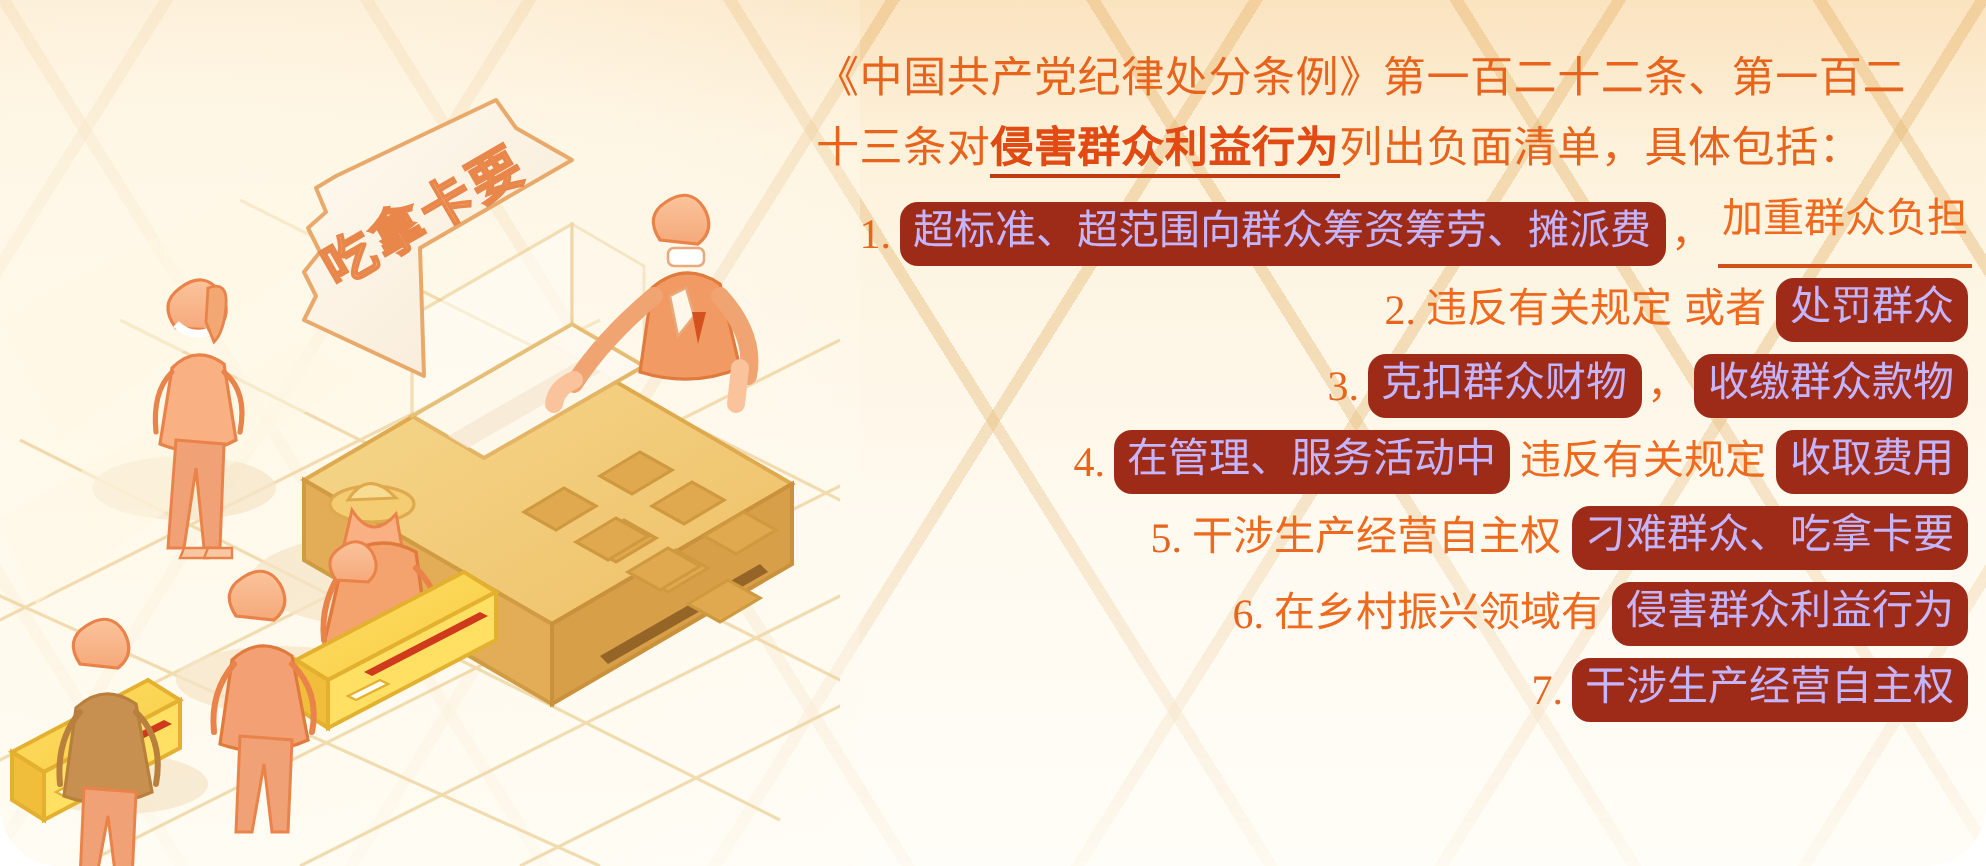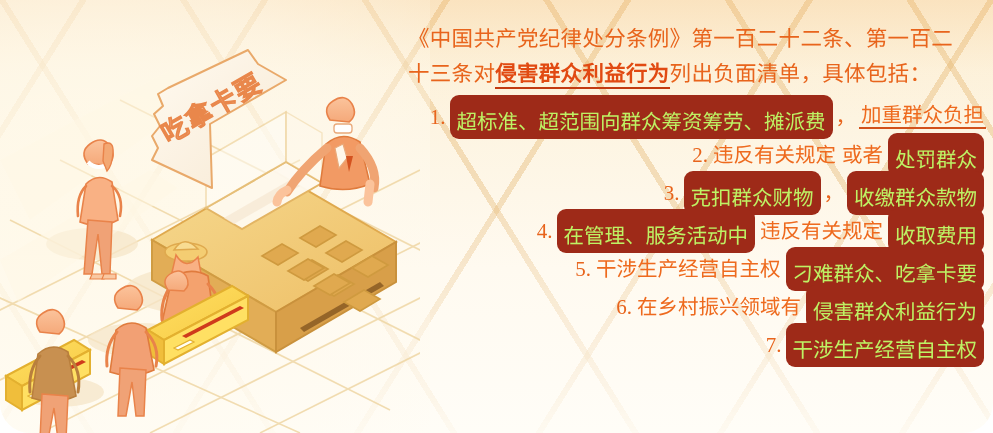--- a/index.html
+++ b/index.html
@@ -69,29 +69,29 @@
     display:flex;justify-content:flex-end;align-items:center;
     height:38px;white-space:nowrap;
   }
   .num{
     color:#e8641c;font-size:21px;margin-right:2px;
     font-family:"Liberation Serif","DejaVu Serif",serif;
   }
   .seg{font-size:20.5px;line-height:1;}
   .seg.plain{color:#ee6a1e;padding:0 3px;}
   .seg.pill{
-    color:#bef264;background:#9e2a18;
+    color:#c4b5fd;background:#9e2a18;
     border-radius:9px;
-    padding:17px 7px 7px 7px;
+    padding:5px 7px 7px 7px;
     margin:0 2px;
   }
   .seg.under{
     color:#ee6a1e;
     border-bottom:2px solid #d2511a;
-    padding:0 2px 2px 2px;margin-left:2px;
+    padding:0 2px 12px 2px;margin-left:2px;
   }
   .seg.comma{color:#e8641c;padding:0 1px;}
 </style>
 </head>
 <body>
 
 <div id="poster">
 
   <div class="lattice"></div>
   <div class="topglow"></div>

